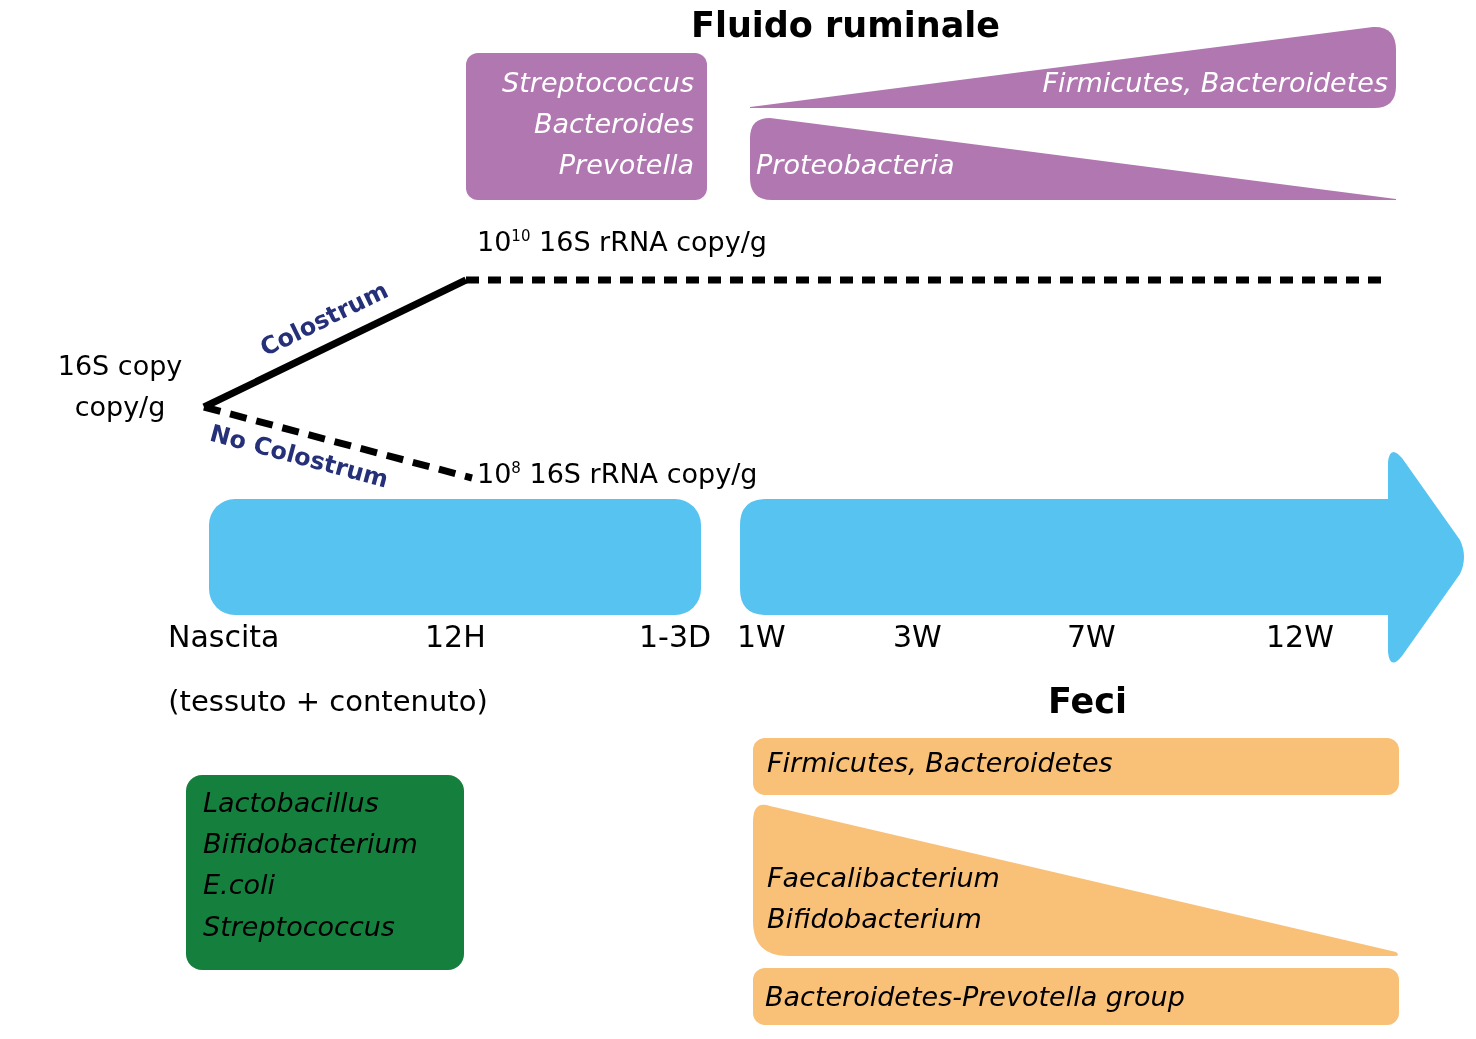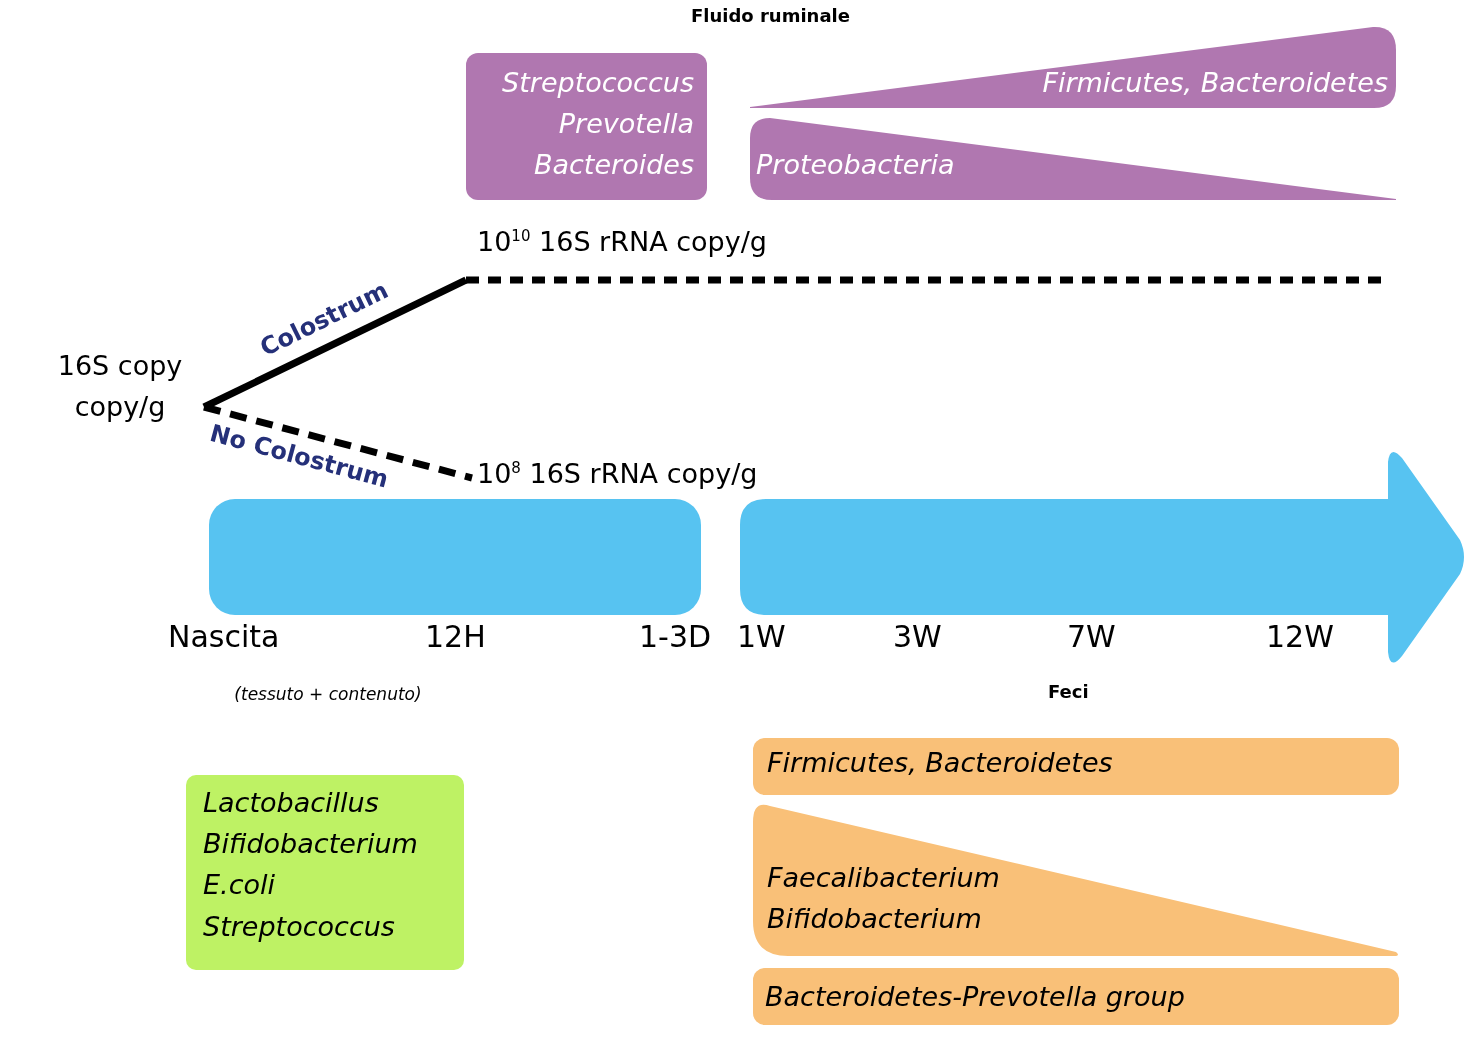--- a/index.html
+++ b/index.html
@@ -1,27 +1,27 @@
 <!DOCTYPE html>
 <html><head>
   <meta charset="utf-8">
   <style>
     html, body { margin: 0; padding: 0; background: #ffffff; }
     body { width: 1476px; height: 1039px; position: relative; overflow: hidden;
            font-family: "DejaVu Sans", sans-serif; color: #000; }
     .abs { position: absolute; }
     svg#shapes { position: absolute; left: 0; top: 0; }
-    .title-bold { font-weight: bold; font-size: 18px; }
+    .title-bold { font-weight: bold; font-size: 35px; }
     .lbl { font-size: 27px; white-space: nowrap; }
     .sup { font-size: 15px; vertical-align: super; line-height: 0; }
     .it-white { font-style: italic; color: #ffffff; font-size: 27px; white-space: nowrap; }
     .it-black { font-style: italic; color: #000000; font-size: 27px; white-space: nowrap; }
     .tick { font-size: 30px; font-weight: normal; white-space: nowrap; }
     .rot { font-weight: bold; color: #253079; font-size: 24px; white-space: nowrap; transform-origin: left bottom; }
-    .green-box { left: 186px; top: 775px; width: 278px; height: 195px; background: #bef264; border-radius: 10px; }
+    .green-box { left: 186px; top: 775px; width: 278px; height: 195px; background: #15803d; border-radius: 16px; }
     .green-box .line { position: absolute; left: 17px; }
   </style>
 </head>
 <body>
 
 <svg id="shapes" width="1476" height="1039" viewBox="0 0 1476 1039">
 
   <rect x="466" y="53" width="241" height="147" rx="12" fill="#b077b0"></rect>
   <path d="M750,107 L1373,27 Q1396,26 1396,50 L1396,86 Q1396,108 1374,108 L750,108 Z" fill="#b077b0"></path>
   <path d="M770,118 L1396,199 L1396,200 L772,200 Q750,200 750,178 L750,138 Q750,118 770,118 Z" fill="#b077b0"></path>
@@ -35,22 +35,22 @@
 
   <rect x="753" y="738" width="646" height="57" rx="12" fill="#f9c078"></rect>
   <path d="M770,806 L1396,952 Q1400,955 1396,956 L788,956 Q753,956 753,921 L753,822 Q753,800 770,806 Z" fill="#f9c078"></path>
   <rect x="753" y="968" width="646" height="57" rx="12" fill="#f9c078"></rect>
 </svg>
 
 <div class="abs title-bold" style="left:691px; top:5px;">Fluido ruminale</div>
 
 <div class="abs" style="left:466px; top:62px; width:228px; text-align:right;">
   <div class="it-white" style="line-height:41px;">Streptococcus</div>
+  <div class="it-white" style="line-height:41px;">Bacteroides</div>
   <div class="it-white" style="line-height:41px;">Prevotella</div>
-  <div class="it-white" style="line-height:41px;">Bacteroides</div>
 </div>
 <div class="abs it-white" style="right:88px; top:67px;">Firmicutes, Bacteroidetes</div>
 <div class="abs it-white" style="left:756px; top:149px;">Proteobacteria</div>
 
 <div class="abs lbl" style="left:477px; top:226px;">
   <span>10</span><span class="sup">10</span><span> 16S  rRNA copy/g</span>
 </div>
 
 <div class="abs lbl" style="left:40px; top:345px; width:160px; text-align:center; line-height:41px;">
   <div>16S  copy</div>
@@ -66,21 +66,21 @@
 
 <div class="abs tick" style="left:168px; top:619px;">Nascita</div>
 <div class="abs tick" style="left:425px; top:619px;">12H</div>
 <div class="abs tick" style="left:639px; top:619px;">1-3D</div>
 <div class="abs tick" style="left:737px; top:619px;">1W</div>
 <div class="abs tick" style="left:893px; top:619px;">3W</div>
 <div class="abs tick" style="left:1067px; top:619px;">7W</div>
 <div class="abs tick" style="left:1266px; top:619px;">12W</div>
 
 <div class="abs" style="left:160px; top:684px; width:336px; text-align:center;">
-  <div style="font-size:17px;font-style:italic;">(tessuto + contenuto)</div>
+  <div style="font-size:29px;">(tessuto + contenuto)</div>
 </div>
 <div class="abs green-box">
   <div class="line it-black" style="top:12px;">Lactobacillus</div>
   <div class="line it-black" style="top:53px;">Bifidobacterium</div>
   <div class="line it-black" style="top:94px;">E.coli</div>
   <div class="line it-black" style="top:136px;">Streptococcus</div>
 </div>
 
 <div class="abs title-bold" style="left:1048px; top:681px;">Feci</div>
 <div class="abs it-black" style="left:767px; top:747px;">Firmicutes, Bacteroidetes</div>

